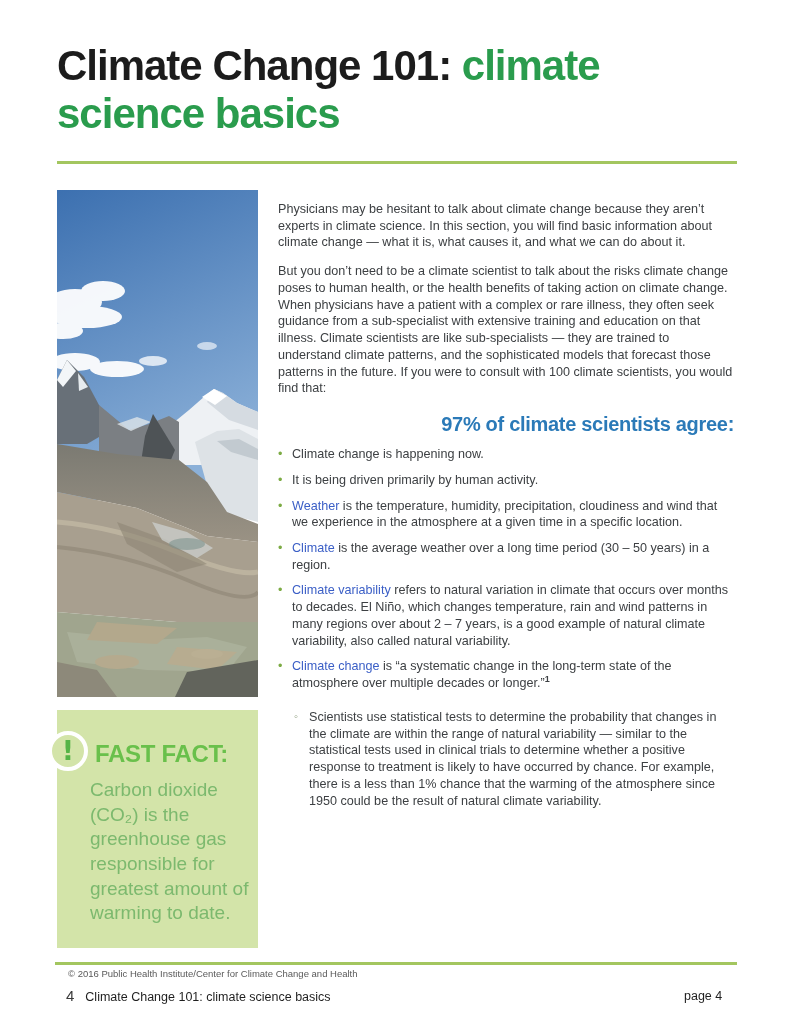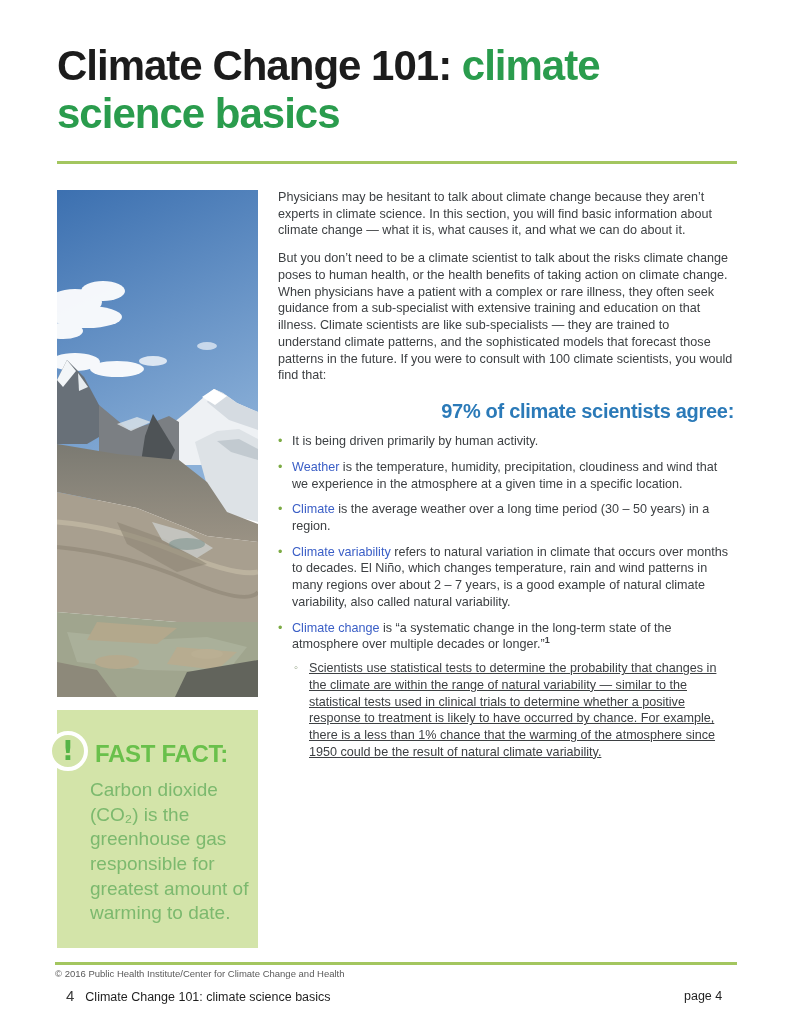--- a/index.html
+++ b/index.html
@@ -44,45 +44,45 @@
   }
   .ff-text {
     position:absolute; left:33px; top:68px; width:172px;
     font-size:19px; line-height:1.3; color:#7cb96e;
   }
   
   .content {
     position:absolute; left:278px; top:189px; width:456px;
     font-size:12.6px; line-height:1.33;
   }
-  .content p { margin:0 0 11px 0; }
+  .content p { margin:12px 0 11px 0; }
   h2.blue {
     color:#2b7ab8; font-size:20px; font-weight:bold; line-height:1.25;
     letter-spacing:-0.3px; margin:15px 0 9px 0;text-align:right;
   }
   ul.bullets { list-style:none; margin:0 0 4px 0; padding:0; }
   ul.bullets > li { position:relative; padding-left:14px; margin:0 0 9px 0; }
   ul.bullets > li::before {
     content:"\2022"; position:absolute; left:0; top:0; color:#7cab44;
   }
-  ul.sub { list-style:none; margin:7px 0 0 0; padding:0;text-decoration:underline; }
+  ul.sub { list-style:none; margin:17px 0 0 0; padding:0; }
   ul.sub > li { position:relative; padding-left:17px; margin:0; }
   ul.sub > li::before {
     content:"\25E6"; position:absolute; left:2px; top:0;
     color:#8a9a7a; font-size:11px;
   }
   a.doclink { color:#3a5ec6; cursor:pointer; }
   sup.fn { font-size:9px; font-weight:bold; vertical-align:super; line-height:0; }
   
   .footer-line {
     position:absolute; left:55px; top:962px; width:682px; height:3px;
     background:#a3c65f;
   }
   .copyright {
-    position:absolute; left:55px; top:968px; font-size:9.5px; color:#5a5a5a;
+    position:absolute; left:68px; top:968px; font-size:9.5px; color:#5a5a5a;
   }
   .footer-left {
     position:absolute; left:66px; top:987px; display:flex; align-items:baseline;
   }
   .footer-num { font-size:15px; color:#3a3a3a; margin-right:11px; }
   .footer-chapter { font-size:12.5px; color:#1f1f1f; }
   .footer-right {
     position:absolute; left:684px; top:989px; font-size:12.5px; color:#1f1f1f;
   }
 </style>
@@ -159,20 +159,21 @@
     <div class="ff-title">FAST FACT:</div>
     <div class="ff-text">Carbon dioxide (CO₂) is the greenhouse gas responsible for greatest amount of warming to date.</div>
   </aside>
 
   <div class="content">
     <p>Physicians may be hesitant to talk about climate change because they aren’t experts in climate science. In this section, you will find basic information about climate change — what it is, what causes it, and what we can do about it.</p>
     <p>But you don’t need to be a climate scientist to talk about the risks climate change poses to human health, or the health benefits of taking action on climate change. When physicians have a patient with a complex or rare illness, they often seek guidance from a sub-specialist with extensive training and education on that illness. Climate scientists are like sub-specialists — they are trained to understand climate patterns, and the sophisticated models that forecast those patterns in the future. If you were to consult with 100 climate scientists, you would find that:</p>
 
     <h2 class="blue">97% of climate scientists agree:</h2>
     <ul class="bullets">
+      <li><span>Climate change is happening now.</span></li>
       <li><span>It is being driven primarily by human activity.</span></li>
     </ul>
 
     <ul class="bullets">
       <li><a class="doclink">Weather</a><span> is the temperature, humidity, precipitation, cloudiness and wind that we experience in the atmosphere at a given time in a specific location.</span></li>
       <li><a class="doclink">Climate</a><span> is the average weather over a long time period (30 – 50 years) in a region.</span></li>
       <li><a class="doclink">Climate variability</a><span> refers to natural variation in climate that occurs over months to decades. El Niño, which changes temperature, rain and wind patterns in many regions over about 2 – 7 years, is a good example of natural climate variability, also called natural variability.</span></li>
       <li><a class="doclink">Climate change</a><span> is “a systematic change in the long-term state of the atmosphere over multiple decades or longer.”</span><sup class="fn">1</sup>
         <ul class="sub">
           <li><span>Scientists use statistical tests to determine the probability that changes in the climate are within the range of natural variability — similar to the statistical tests used in clinical trials to determine whether a positive response to treatment is likely to have occurred by chance. For example, there is a less than 1% chance that the warming of the atmosphere since 1950 could be the result of natural climate variability.</span></li>

